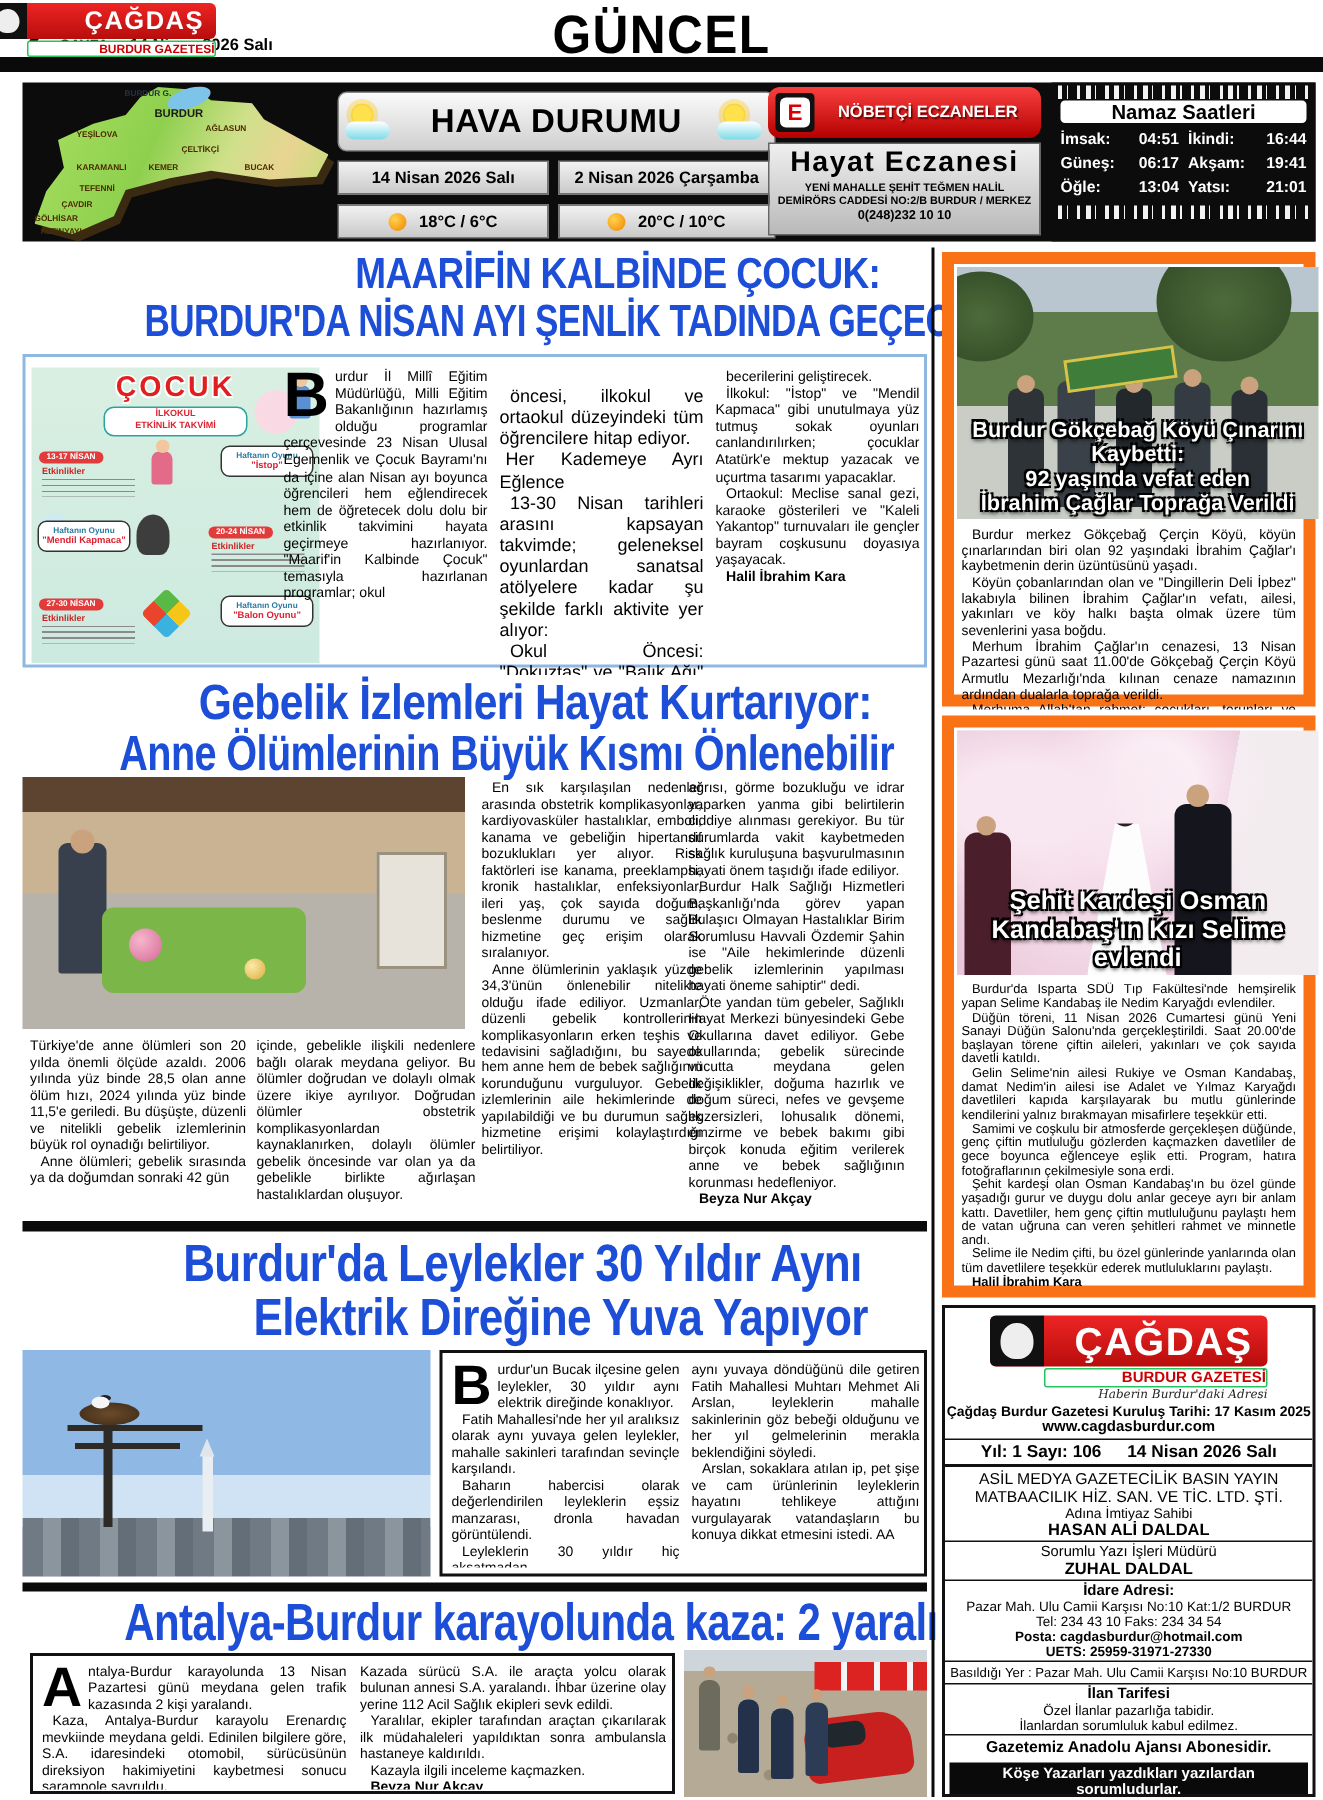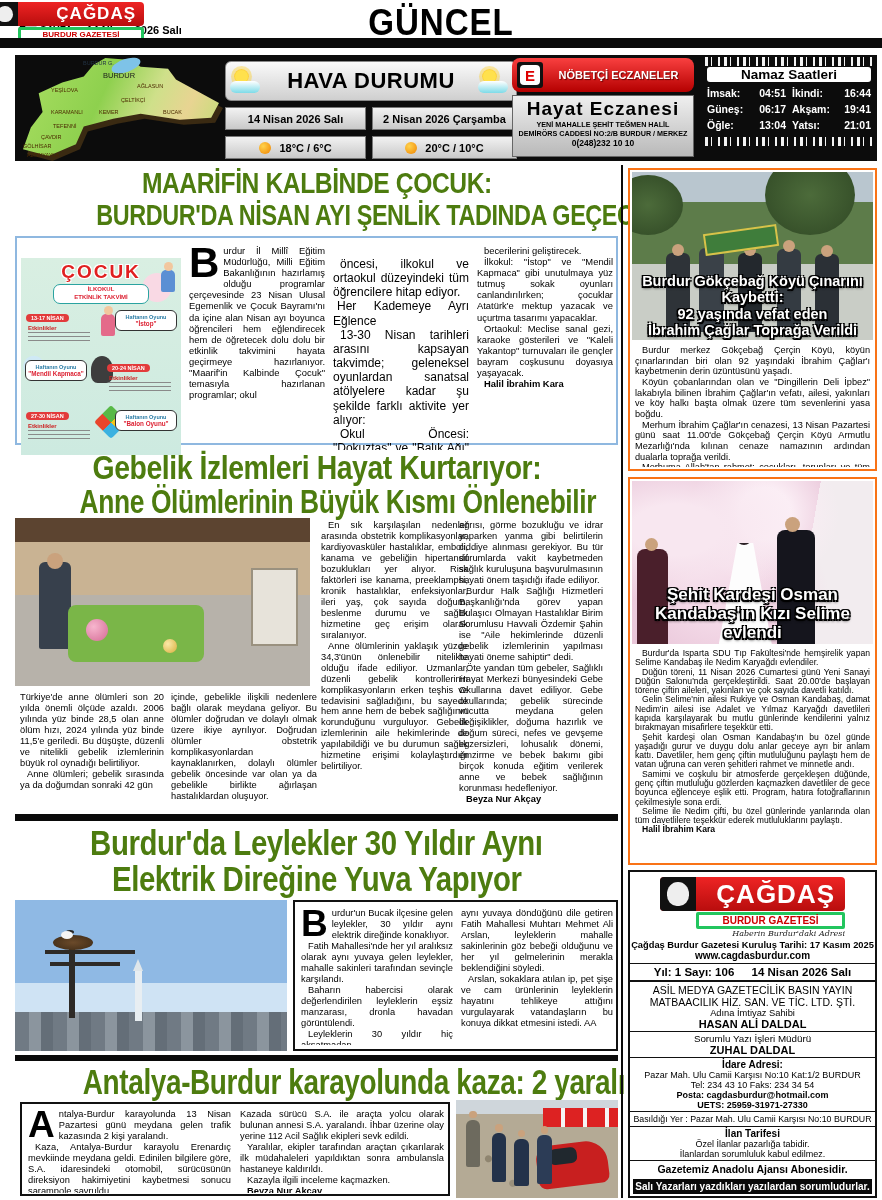--- a/index.html
+++ b/index.html
@@ -16,31 +16,31 @@
     font-size:36px;font-weight:bold;letter-spacing:1px}
   .section-title span{display:inline-block;transform:scaleX(.92)}
   .blackbar{position:absolute;left:0;width:882px;background:#0a0a0a}
 
   
   .logo{position:relative}
   .logo .red{position:relative;background:linear-gradient(#ee2424,#b80d0d);border-radius:4px;
     color:#fff;font-weight:bold;display:flex;align-items:center;justify-content:flex-end;overflow:hidden}
   .logo .atablk{position:absolute;left:0;top:0;bottom:0;background:#111;display:flex;align-items:center;justify-content:center}
   .logo .atahead{background:#eee;border-radius:50% 50% 45% 45%;width:60%;height:70%}
-  .logo .sub{background:#fff;border:3px solid #22c55e;color:#c00;font-weight:bold;text-align:center;border-radius:2px}
+  .logo .sub{background:#fff;border:1px solid #22c55e;color:#c00;font-weight:bold;text-align:right;border-radius:2px}
   .logo .slogan{font-family:"DejaVu Serif",serif;font-style:italic;color:#222;text-align:right}
 
   
   .strip{position:absolute;left:15px;top:55px;width:862px;height:106px;background:#0c0c0c}
   .map-shadow,.map-land{position:absolute;clip-path:polygon(42% 0,55% 2%,60% 9%,74% 11%,78% 22%,100% 46%,96% 61%,80% 63%,60% 57%,46% 62%,31% 70%,27% 88%,13% 100%,0 93%,4% 71%,10% 55%,8% 36%,20% 25%,31% 19%,36% 7%)}
   .map-shadow{left:12px;top:8px;width:196px;height:98px;background:#3a2a12}
   .map-land{left:8px;top:3px;width:196px;height:98px;
     background:linear-gradient(115deg,#aadf62 0%,#8ed04e 40%,#cfe08a 62%,#e8d492 78%,#b9e070 100%)}
   .lake{position:absolute;left:96px;top:4px;width:30px;height:13px;background:#7ec3e8;border-radius:50%;transform:rotate(-18deg)}
-  .town{position:absolute;font-size:5.5px;font-weight:normal;color:#4c2a00;white-space:nowrap}
+  .town{position:absolute;font-size:5.5px;font-weight:bold;color:#4c2a00;white-space:nowrap}
   .town.big{font-size:7.5px;color:#1a1a1a}
   .wx-head{position:absolute;left:210px;top:6px;width:292px;height:40px;border-radius:6px;
     background:linear-gradient(#fafafa,#cfcfcf);border:1px solid #888;display:flex;align-items:center;justify-content:space-between;padding:0 4px}
   .wx-title{font-size:22px;font-weight:bold;letter-spacing:.5px}
   .suncloud{position:relative;width:34px;height:26px}
   .suncloud::before{content:"";position:absolute;left:4px;top:1px;width:15px;height:15px;border-radius:50%;
     background:radial-gradient(circle,#ffe14d 55%,#f7a500 100%);box-shadow:0 0 0 3px rgba(255,200,0,.35)}
   .suncloud::after{content:"";position:absolute;left:0;bottom:1px;width:30px;height:12px;border-radius:10px;
     background:linear-gradient(#ffffff,#7edbe8)}
   .wx-box{position:absolute;height:23px;background:linear-gradient(#f2f2f2,#c9c9c9);border:1px solid #777;
@@ -61,35 +61,35 @@
   .ph-phone{font-size:8.5px;font-weight:bold}
   
   .prayer{position:absolute;left:686px;top:0;width:176px;height:106px;background:#0c0c0c;padding:2px 4px}
   .skyline{height:9px;background:repeating-linear-gradient(90deg,#fff 0 3px,transparent 3px 6px,#fff 6px 7px,transparent 7px 13px,#fff 13px 15px,transparent 15px 19px);opacity:.95}
   .prayer-title{background:#fff;color:#000;font-weight:bold;font-size:13.5px;text-align:center;border-radius:3px;margin:1px 2px}
   .prayer-grid{display:grid;grid-template-columns:1fr 1fr;grid-auto-flow:column;grid-template-rows:repeat(3,1fr);
     color:#fff;font-size:10.5px;font-weight:bold;height:52px;column-gap:6px;padding:2px 2px}
   .prayer-cell{display:flex;justify-content:space-between;align-items:center}
 
   
-  .hl{position:absolute;left:15px;width:603px;text-align:center;font-weight:bold;white-space:nowrap;color:#4d7c0f}
+  .hl{position:absolute;left:15px;width:603px;text-align:right;font-weight:bold;white-space:nowrap;color:#1d4ed8}
   .hl .sx{display:inline-block;transform:scaleX(var(--s,.8));transform-origin:center;letter-spacing:-.5px}
   .hbar{position:absolute;left:15px;width:603px;background:#0a0a0a}
 
   
   .col{position:absolute;text-align:justify;overflow:hidden;line-height:1.18}
   .col p{margin:0;text-indent:7px}
   .col p.ni{text-indent:0}
   .col .subhead{font-weight:normal;text-indent:4px}
   .byline{font-weight:bold;text-indent:4px}
   .dc{float:left;font-weight:bold;font-size:37px;line-height:30px;margin:1px 4px 0 0}
 
   
   .a1box{position:absolute;left:15px;top:236px;width:603px;height:209px;border:2px solid #8fb8e0;background:#fff}
-  .poster{position:absolute;left:4px;top:20px;width:160px;height:197px;overflow:hidden;
+  .poster{position:absolute;left:4px;top:7px;width:192px;height:197px;overflow:hidden;
     background:radial-gradient(circle at 85% 15%,#f9d9e4 0 14px,transparent 15px),
                radial-gradient(circle at 8% 55%,#cfe9f5 0 10px,transparent 11px),
                linear-gradient(#d9efe2,#cdeae0)}
   .poster-title{text-align:center;font-size:19px;font-weight:bold;color:#e02020;letter-spacing:2px;margin-top:3px;
     text-shadow:-1px -1px 0 #fff,1px -1px 0 #fff,-1px 1px 0 #fff,1px 1px 0 #fff}
   .poster-sub{width:96px;margin:1px auto;background:#fff;border:1.5px solid #2aa3a0;border-radius:7px;
     text-align:center;font-size:6px;font-weight:bold;color:#d23;line-height:1.3;padding:1px}
   .week{position:absolute;width:72px}
   .pill{display:inline-block;background:#e23b3b;color:#fff;font-weight:bold;font-size:5.5px;border-radius:6px;padding:1px 5px}
   .etk{font-size:6px;font-weight:bold;color:#c22;margin:1px 0 1px 2px}
@@ -140,21 +140,21 @@
   .bride::before{content:"";position:absolute;top:-14px;left:33%;width:16px;height:16px;border-radius:50%;background:#2a2024}
   .groom{position:absolute;left:60%;bottom:0;width:16%;height:70%;background:#15151d;border-radius:8px 8px 0 0}
   .groom::before{content:"";position:absolute;top:-13px;left:22%;width:15px;height:15px;border-radius:50%;background:#caa27d}
   .guest{position:absolute;left:2%;bottom:0;width:13%;height:58%;background:#4a1f2b;border-radius:8px 8px 0 0}
   .guest::before{content:"";position:absolute;top:-11px;left:25%;width:13px;height:13px;border-radius:50%;background:#caa27d}
   .overlay-hl{position:absolute;left:0;right:0;text-align:center;color:#fff;font-weight:bold;line-height:1.12;
     text-shadow:-1.5px -1.5px 0 #000,1.5px -1.5px 0 #000,-1.5px 1.5px 0 #000,1.5px 1.5px 0 #000,0 2px 3px #000}
 
   
   .vline{position:absolute;left:621px;top:165px;width:2px;height:1033px;background:#0a0a0a}
-  .sbox{position:absolute;left:628px;width:249px;border:2px solid #f97316;background:#fff}
+  .sbox{position:absolute;left:628px;width:249px;border:8px solid #f97316;background:#fff}
   .stext{position:absolute;left:5px;right:5px;text-align:justify;overflow:hidden}
   .stext p{margin:0;text-indent:7px}
 
   
   .kunye{position:absolute;left:628px;top:870px;width:249px;height:328px;border:2px solid #111;background:#fff;font-size:10px;text-align:center;overflow:hidden}
   .kdiv{border-top:1.5px solid #111}
   .kthick{border-top:2.5px solid #111}
   .kbar-black{background:#0a0a0a;color:#fff;font-weight:bold;font-size:10px;padding:2px 0;margin:2px 3px}
 </style>
 </head>
@@ -446,22 +446,22 @@
       <div class="groom"></div>
       <div class="overlay-hl" style="bottom:2px;font-size:17px">
         <div>Şehit Kardeşi Osman</div>
         <div>Kandabaş'ın Kızı Selime evlendi</div>
       </div>
     </div>
     <div class="stext" style="top:170px;height:213px;font-size:8.6px;line-height:1.08">
       <p>Burdur'da Isparta SDÜ Tıp Fakültesi'nde hemşirelik yapan Selime Kandabaş ile Nedim Karyağdı evlendiler.</p>
       <p>Düğün töreni, 11 Nisan 2026 Cumartesi günü Yeni Sanayi Düğün Salonu'nda gerçekleştirildi. Saat 20.00'de başlayan törene çiftin aileleri, yakınları ve çok sayıda davetli katıldı.</p>
       <p>Gelin Selime'nin ailesi Rukiye ve Osman Kandabaş, damat Nedim'in ailesi ise Adalet ve Yılmaz Karyağdı davetlileri kapıda karşılayarak bu mutlu günlerinde kendilerini yalnız bırakmayan misafirlere teşekkür etti.</p>
+      <p>Samimi ve coşkulu bir atmosferde gerçekleşen düğünde, genç çiftin mutluluğu gözlerden kaçmazken davetliler de gece boyunca eğlenceye eşlik etti. Program, hatıra fotoğraflarının çekilmesiyle sona erdi.</p>
       <p>Şehit kardeşi olan Osman Kandabaş'ın bu özel günde yaşadığı gurur ve duygu dolu anlar geceye ayrı bir anlam kattı. Davetliler, hem genç çiftin mutluluğunu paylaştı hem de vatan uğruna can veren şehitleri rahmet ve minnetle andı.</p>
-      <p>Samimi ve coşkulu bir atmosferde gerçekleşen düğünde, genç çiftin mutluluğu gözlerden kaçmazken davetliler de gece boyunca eğlenceye eşlik etti. Program, hatıra fotoğraflarının çekilmesiyle sona erdi.</p>
       <p>Selime ile Nedim çifti, bu özel günlerinde yanlarında olan tüm davetlilere teşekkür ederek mutluluklarını paylaştı.</p>
       <p class="byline">Halil İbrahim Kara</p>
     </div>
   </div>
 
   <div class="kunye">
     <div class="logo" style="width:185px;margin:5px auto 2px">
       <div class="red" style="height:34px;font-size:26px;padding-right:10px;letter-spacing:1px">
         <div class="atablk" style="width:36px">
             <div class="atahead"></div>
@@ -494,17 +494,17 @@
       <div class="b" style="font-size:9px">Posta: cagdasburdur@hotmail.com</div>
       <div class="b" style="font-size:9px">UETS: 25959-31971-27330</div>
     </div>
     <div class="kdiv" style="padding:2px 0;font-size:8.8px">Basıldığı Yer : Pazar Mah. Ulu Camii Karşısı No:10 BURDUR</div>
     <div class="kdiv" style="padding:1px 0">
       <div class="b" style="font-size:10px">İlan Tarifesi</div>
       <div style="font-size:9px">Özel İlanlar pazarlığa tabidir.</div>
       <div style="font-size:9px">İlanlardan sorumluluk kabul edilmez.</div>
     </div>
     <div class="kdiv b" style="padding:2px 0;font-size:10.5px">Gazetemiz Anadolu Ajansı Abonesidir.</div>
-    <div class="kbar-black">Salı Yazarları  yazdıkları yazılardan sorumludurlar.</div>
+    <div class="kbar-black">Köşe Yazarları  yazdıkları yazılardan sorumludurlar.</div>
 
   </div>
 
 </div>
 
 </body></html>

